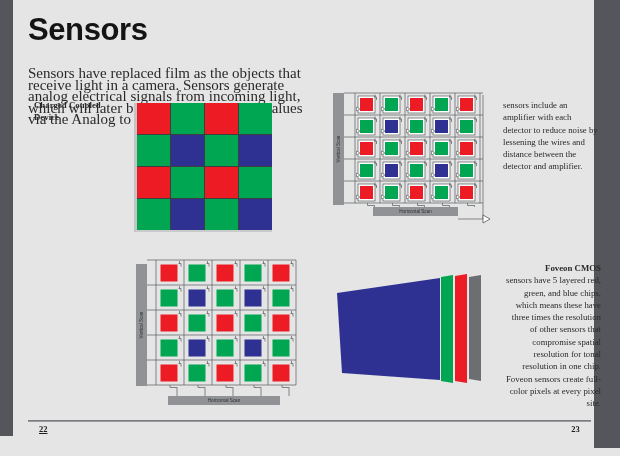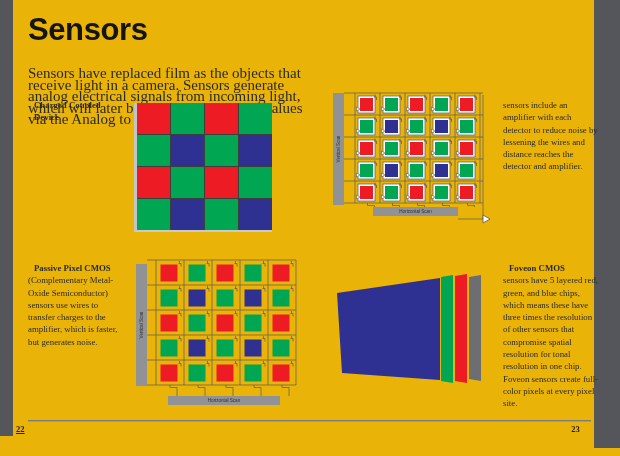--- a/index.html
+++ b/index.html
@@ -1,40 +1,40 @@
 <!DOCTYPE html>
 <html><head>
 <meta charset="utf-8">
 <style>
   html,body{margin:0;padding:0;background:#fff;}
-  .viewport{position:relative;width:620px;height:456px;background:#eab308;overflow:hidden;
+  .viewport{position:relative;width:620px;height:456px;background:#e5e5e5;overflow:hidden;
             font-family:"Liberation Serif",serif;color:#2a2a2a;}
   .band{position:absolute;background:#55565b;}
   .band-left{left:0;top:0;width:13px;height:436px;}
   .band-right{right:0;top:0;width:26px;height:448px;}
   .title{position:absolute;left:28px;top:12px;font-family:"Liberation Sans",sans-serif;
          font-weight:600;font-size:31px;letter-spacing:-0.4px;color:#141414;}
   .intro{position:absolute;left:28px;top:68px;width:285px;font-size:15px;line-height:11.6px;}
   .tb{position:absolute;font-size:8.8px;line-height:12.3px;}
   .tb .hd{font-weight:bold;margin-left:6px;}
   .tb-ccd{left:28px;top:99px;width:92px;}
   .tb-active{left:503px;top:99px;width:98px;}
   .tb-passive{left:28px;top:262px;width:92px;}
-  .tb-foveon{left:503px;top:262px;width:98px;}
+  .tb-foveon{left:503px;top:262px;width:98px;text-align:right;}
   .ccd-grid{position:absolute;left:134px;top:103px;width:135px;height:127px;
             display:grid;grid-template-columns:repeat(4,1fr);grid-template-rows:repeat(4,1fr);
             gap:1px;background:#3d3f3d;border-left:3px solid #c3c4c6;border-bottom:2px solid #c9cacc;}
   .diag{position:absolute;}
   .diag-active{left:333px;top:87px;}
   .diag-passive{left:136px;top:256px;}
   .diag-foveon{left:335px;top:262px;}
   .footer-rule{position:absolute;left:28px;top:420px;width:563px;height:2px;
                background:linear-gradient(#6a6c6f,#a7a9ac);}
   .pageno{position:absolute;top:424px;font-size:8.5px;font-weight:bold;color:#1e1e1e;}
-  .pageno-left{left:16px;text-decoration:underline;}
+  .pageno-left{left:39px;text-decoration:underline;}
   .pageno-right{left:560px;width:31px;text-align:center;}
 </style>
 </head>
 <body>
 
 <div class="viewport">
   <div class="band band-left"></div>
   <div class="band band-right"></div>
 
   <div class="title">Sensors</div>
@@ -184,27 +184,23 @@
       <path d="M 109.5 116 v2.5 h7 v1.5" stroke="#58595B" stroke-width="0.7" fill="none"></path>
       <path d="M 134.5 116 v2.5 h7 v1.5" stroke="#58595B" stroke-width="0.7" fill="none"></path>
       <rect x="40" y="120" width="85" height="9" fill="#909295"></rect>
       <text x="82.5" y="126.4" font-size="4.6" fill="#2e3033" text-anchor="middle" font-family="Liberation Sans, sans-serif">Horizontal Scan</text>
       <line x1="150" y1="8" x2="150" y2="132" stroke="#58595B" stroke-width="0.7" fill="none"></line>
       <line x1="125" y1="132" x2="150" y2="132" stroke="#58595B" stroke-width="0.7" fill="none"></line>
       <path d="M 150 128 l7,4 l-7,4 z" fill="#fff" stroke="#58595B" stroke-width="0.8"></path>
     </svg>
 
   <div class="tb tb-active">
-    <div>sensors include an amplifier with each detector to reduce noise by lessening the wires and distance reaches the detector and amplifier.</div>
+    <div>sensors include an amplifier with each detector to reduce noise by lessening the wires and distance between the detector and amplifier.</div>
   </div>
 
-  <div class="tb tb-passive">
-    <div class="hd">Passive Pixel CMOS</div>
-    <div>(Complementary Metal-Oxide Semiconductor) sensors use wires to transfer charges to the amplifier, which is faster, but generates noise.</div>
-  </div>
 
   <svg class="diag diag-passive" id="passiveDiag" width="172" height="152" viewBox="0 0 172 152">
       <rect x="0" y="8" width="11" height="122" fill="#909295"></rect>
       <text x="7.1" y="69" font-size="4.6" fill="#2e3033" text-anchor="middle" transform="rotate(-90 7.1 69)" font-family="Liberation Sans, sans-serif">Vertical Scan</text>
       <line x1="11" y1="4" x2="160" y2="4" stroke="#58595B" stroke-width="0.7" fill="none"></line>
       <line x1="11" y1="29" x2="160" y2="29" stroke="#58595B" stroke-width="0.7" fill="none"></line>
       <line x1="11" y1="54" x2="160" y2="54" stroke="#58595B" stroke-width="0.7" fill="none"></line>
       <line x1="11" y1="79" x2="160" y2="79" stroke="#58595B" stroke-width="0.7" fill="none"></line>
       <line x1="11" y1="104" x2="160" y2="104" stroke="#58595B" stroke-width="0.7" fill="none"></line>
       <line x1="11" y1="129" x2="160" y2="129" stroke="#58595B" stroke-width="0.7" fill="none"></line>

